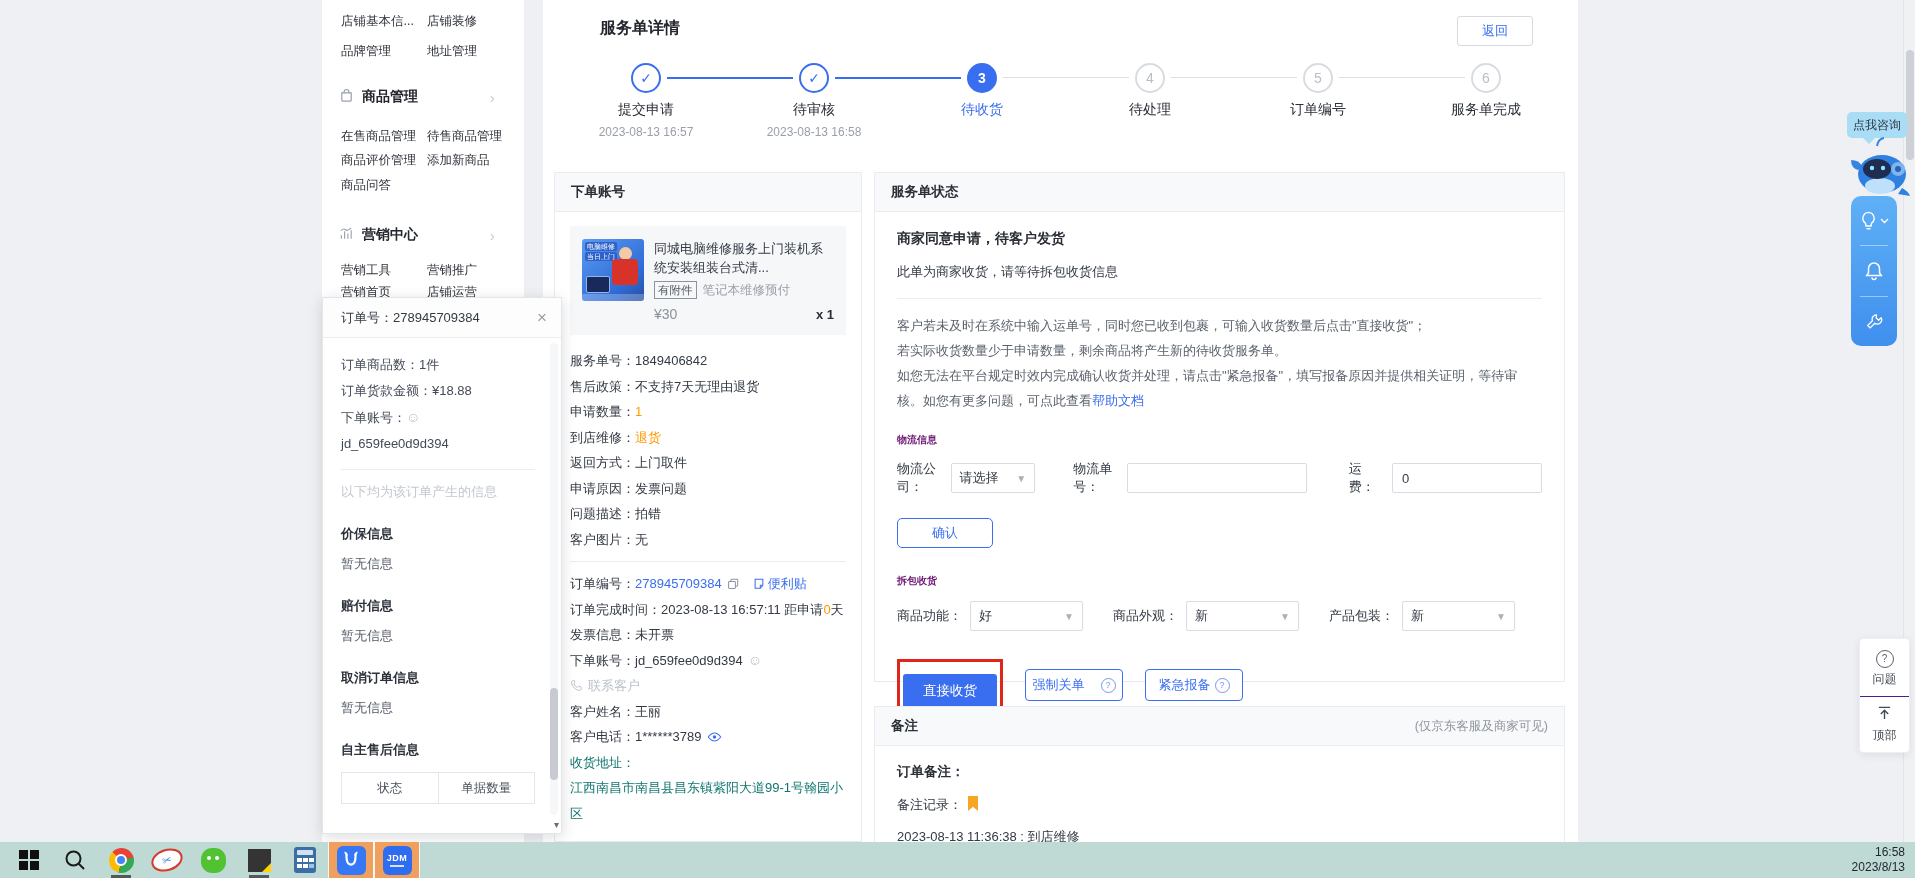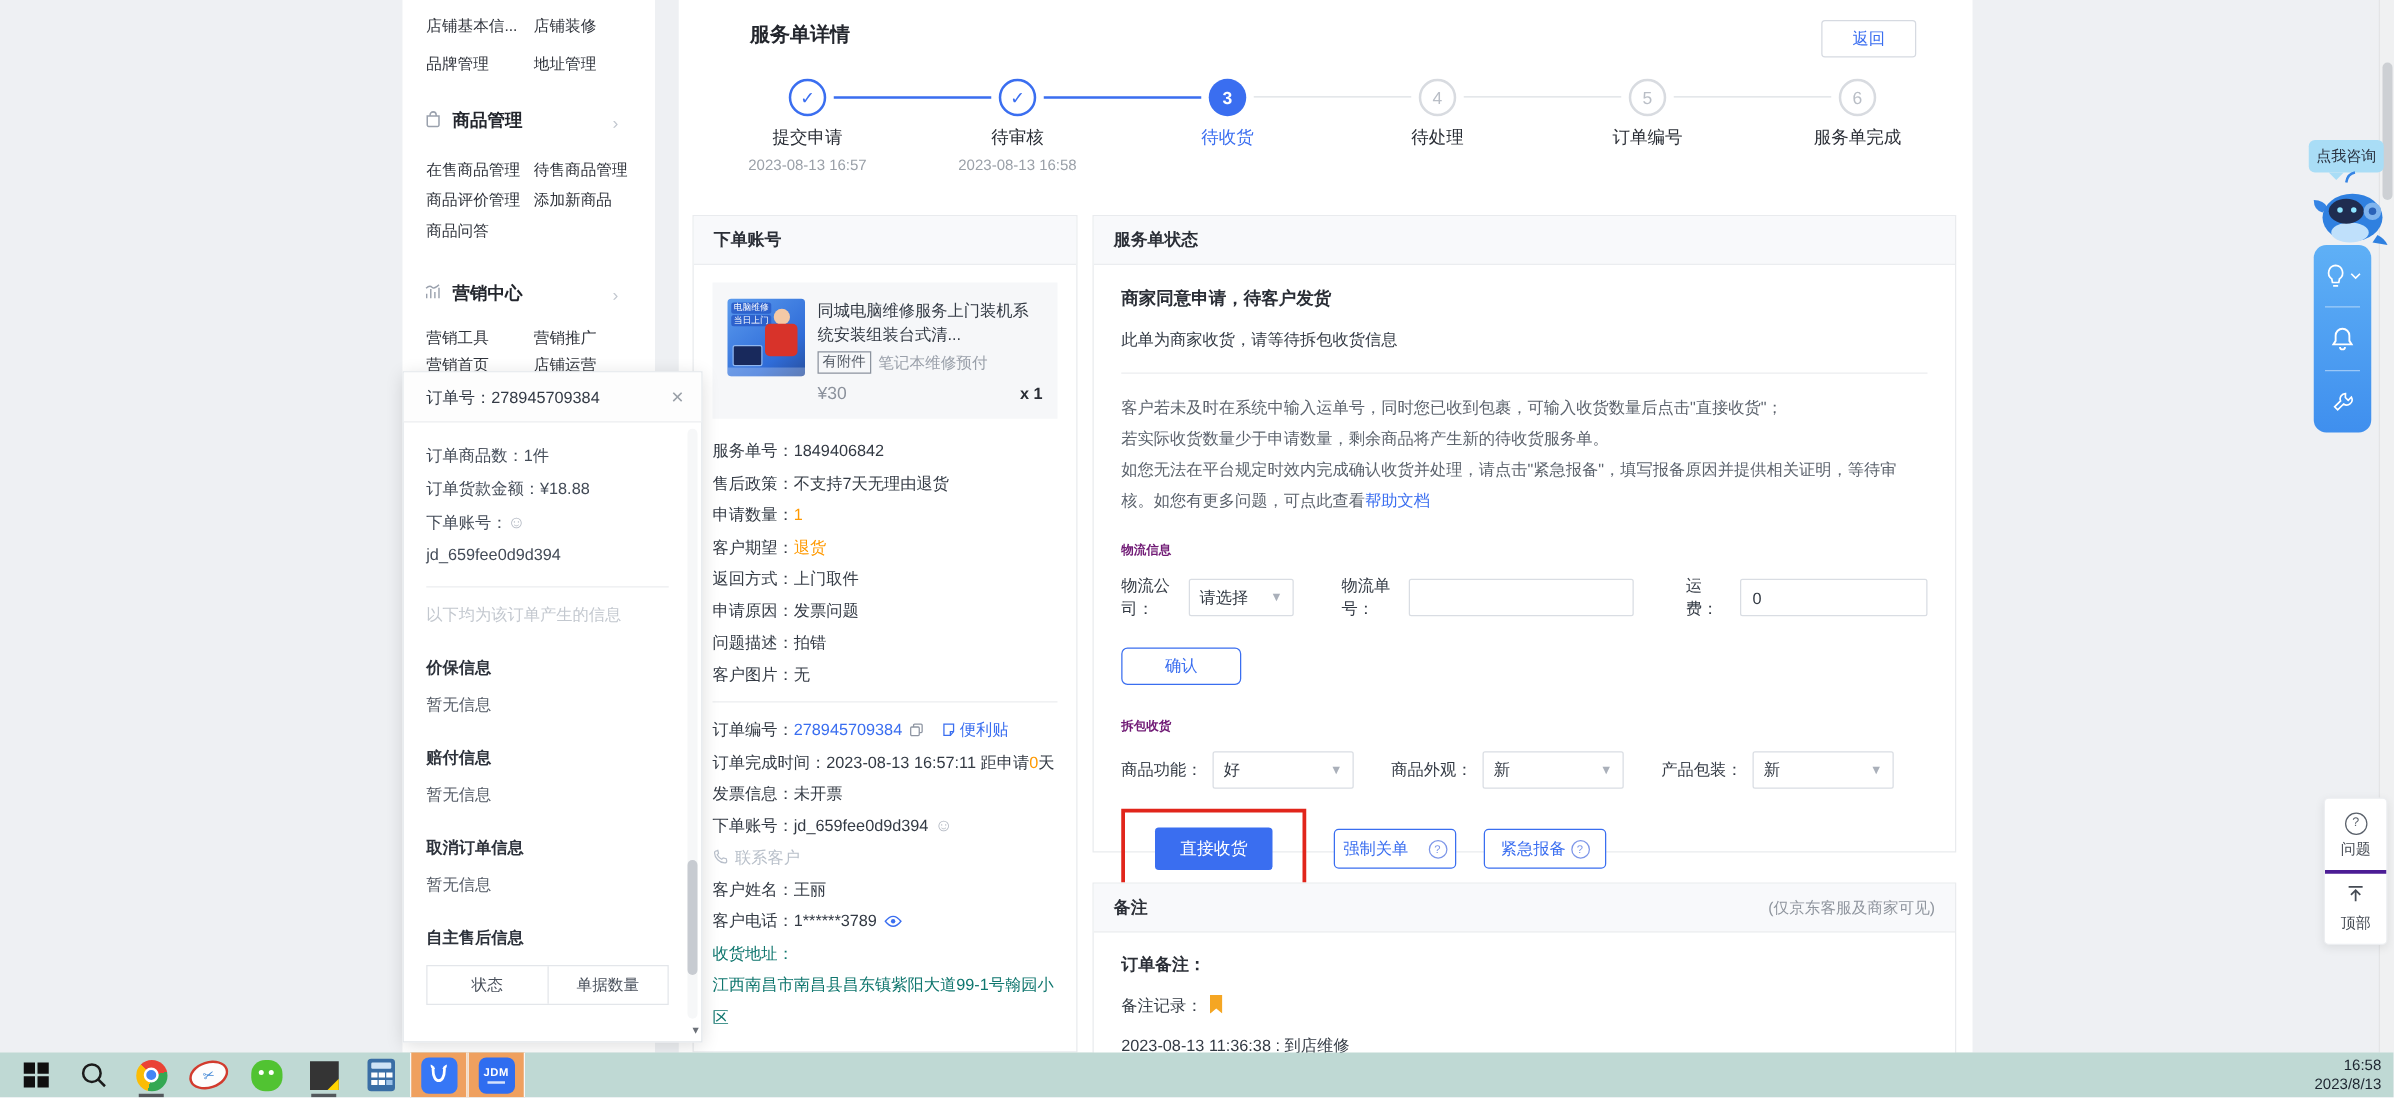--- a/index.html
+++ b/index.html
@@ -90,36 +90,36 @@
   .tip{font-size:13px;color:#5c636d;line-height:25px;}
   .sec-title{font-size:10px;font-weight:bold;color:#701a75;margin-top:20px;}
   .form-row{display:flex;align-items:center;margin-top:13px;font-size:13px;color:#333a44;}
   .sel{height:30px;border:1px solid #d9dde3;border-radius:2px;display:flex;align-items:center;justify-content:space-between;padding:0 8px;box-sizing:border-box;background:#fff;cursor:pointer;color:#333a44;}
   .sel .caret{color:#aab0ba;font-size:10px;margin-left:6px;}
   .txt-input{height:30px;border:1px solid #d9dde3;border-radius:2px;box-sizing:border-box;padding:0 9px;font-size:13px;color:#333a44;font-family:inherit;outline:none;background:#fff;}
   .btn-outline{height:30px;border:1px solid #3a6ef0;border-radius:4px;background:#fff;color:#3a6ef0;font-size:13px;display:inline-flex;align-items:center;justify-content:center;gap:4px;cursor:pointer;box-sizing:border-box;}
   .btn-primary{width:94px;height:34px;background:#3a6ef0;border:none;border-radius:3px;color:#fff;font-size:13.5px;display:inline-flex;align-items:center;justify-content:center;cursor:pointer;}
   .qmark{width:13px;height:13px;border:1px solid #7d96e8;border-radius:50%;font-size:9px;display:inline-flex;align-items:center;justify-content:center;color:#7d96e8;}
   .actions{display:flex;align-items:center;margin-top:16px;gap:22px;}
-  .red-box{border:3px solid #e1251b;padding:12px 24px;display:inline-flex;}
+  .red-box{border:3px solid #e1251b;padding:12px 3px;display:inline-flex;margin-top:12px;}
 
   
   .remark-body{padding:17px 22px 0;font-size:13px;color:#333a44;}
   .remark-strong{font-weight:bold;font-size:13.5px;color:#2a2e36;}
   .bookmark{display:inline-block;width:10px;height:15px;background:#f5a623;clip-path:polygon(0 0,100% 0,100% 100%,50% 72%,0 100%);vertical-align:-2px;margin-left:6px;}
 
   
   .consult{left:1847px;top:112px;width:60px;height:26px;background:#a9ddf6;border-radius:5px;display:flex;align-items:center;justify-content:center;font-size:12px;color:#2a3240;z-index:5;}
   .consult:after{content:"";position:absolute;left:16px;bottom:-6px;border:6px solid transparent;border-top-color:#a9ddf6;border-bottom:0;}
   .toolbar{left:1851px;top:196px;width:46px;height:150px;background:linear-gradient(180deg,#5fb0f6,#3f8fee);border-radius:10px;display:flex;flex-direction:column;align-items:center;z-index:4;}
   .tb-cell{height:50px;display:flex;align-items:center;justify-content:center;width:100%;cursor:pointer;}
   .tb-divider{width:28px;border-top:1px solid rgba(255,255,255,.45);}
   .helper-card{left:1859px;top:638px;width:49px;background:#fff;border:1px solid #eceef1;border-radius:4px;box-shadow:0 2px 8px rgba(0,0,0,.08);z-index:4;text-align:center;}
   .helper-item{padding:9px 0 8px;cursor:pointer;}
-  .helper-item + .helper-item{border-top:3px solid #4c1d95;}
+  .helper-item + .helper-item{border-top:1px solid #4c1d95;}
   .helper-lbl{font-size:12px;color:#454b54;margin-top:3px;}
   .q-circle{width:16px;height:16px;border:1.4px solid #5a616b;border-radius:50%;display:inline-flex;align-items:center;justify-content:center;font-size:10px;color:#5a616b;}
   .pg-scroll{left:1903px;top:0;width:12px;height:842px;background:#f0f1f2;border-left:1px solid #e3e4e6;}
   .pg-thumb{position:absolute;left:2px;top:50px;width:8px;height:110px;background:#cdd0d4;border-radius:4px;}
 
   
   .taskbar{left:0;top:842px;width:1915px;height:36px;background:#bfd9d4;z-index:50;display:flex;align-items:center;}
   .tb-icon{position:relative;width:46px;height:36px;display:flex;align-items:center;justify-content:center;cursor:pointer;}
   .tb-active{background:#efa05f;border-left:1px solid #f7f8f8;border-right:1px solid #f7f8f8;box-sizing:border-box;}
   .run-line{position:absolute;bottom:0;left:13px;width:20px;height:3px;background:#53585c;}
@@ -251,21 +251,21 @@
             </div>
           <div class="f-row">
               <span class="f-lbl">售后政策：</span>
               <span>不支持7天无理由退货</span>
             </div>
           <div class="f-row">
               <span class="f-lbl">申请数量：</span>
               <span class="orange">1</span>
             </div>
           <div class="f-row">
-              <span class="f-lbl">客户期望：</span>
+              <span class="f-lbl">到店维修：</span>
               <span class="orange">退货</span>
             </div>
           <div class="f-row">
               <span class="f-lbl">返回方式：</span>
               <span>上门取件</span>
             </div>
           <div class="f-row">
               <span class="f-lbl">申请原因：</span>
               <span>发票问题</span>
             </div>

